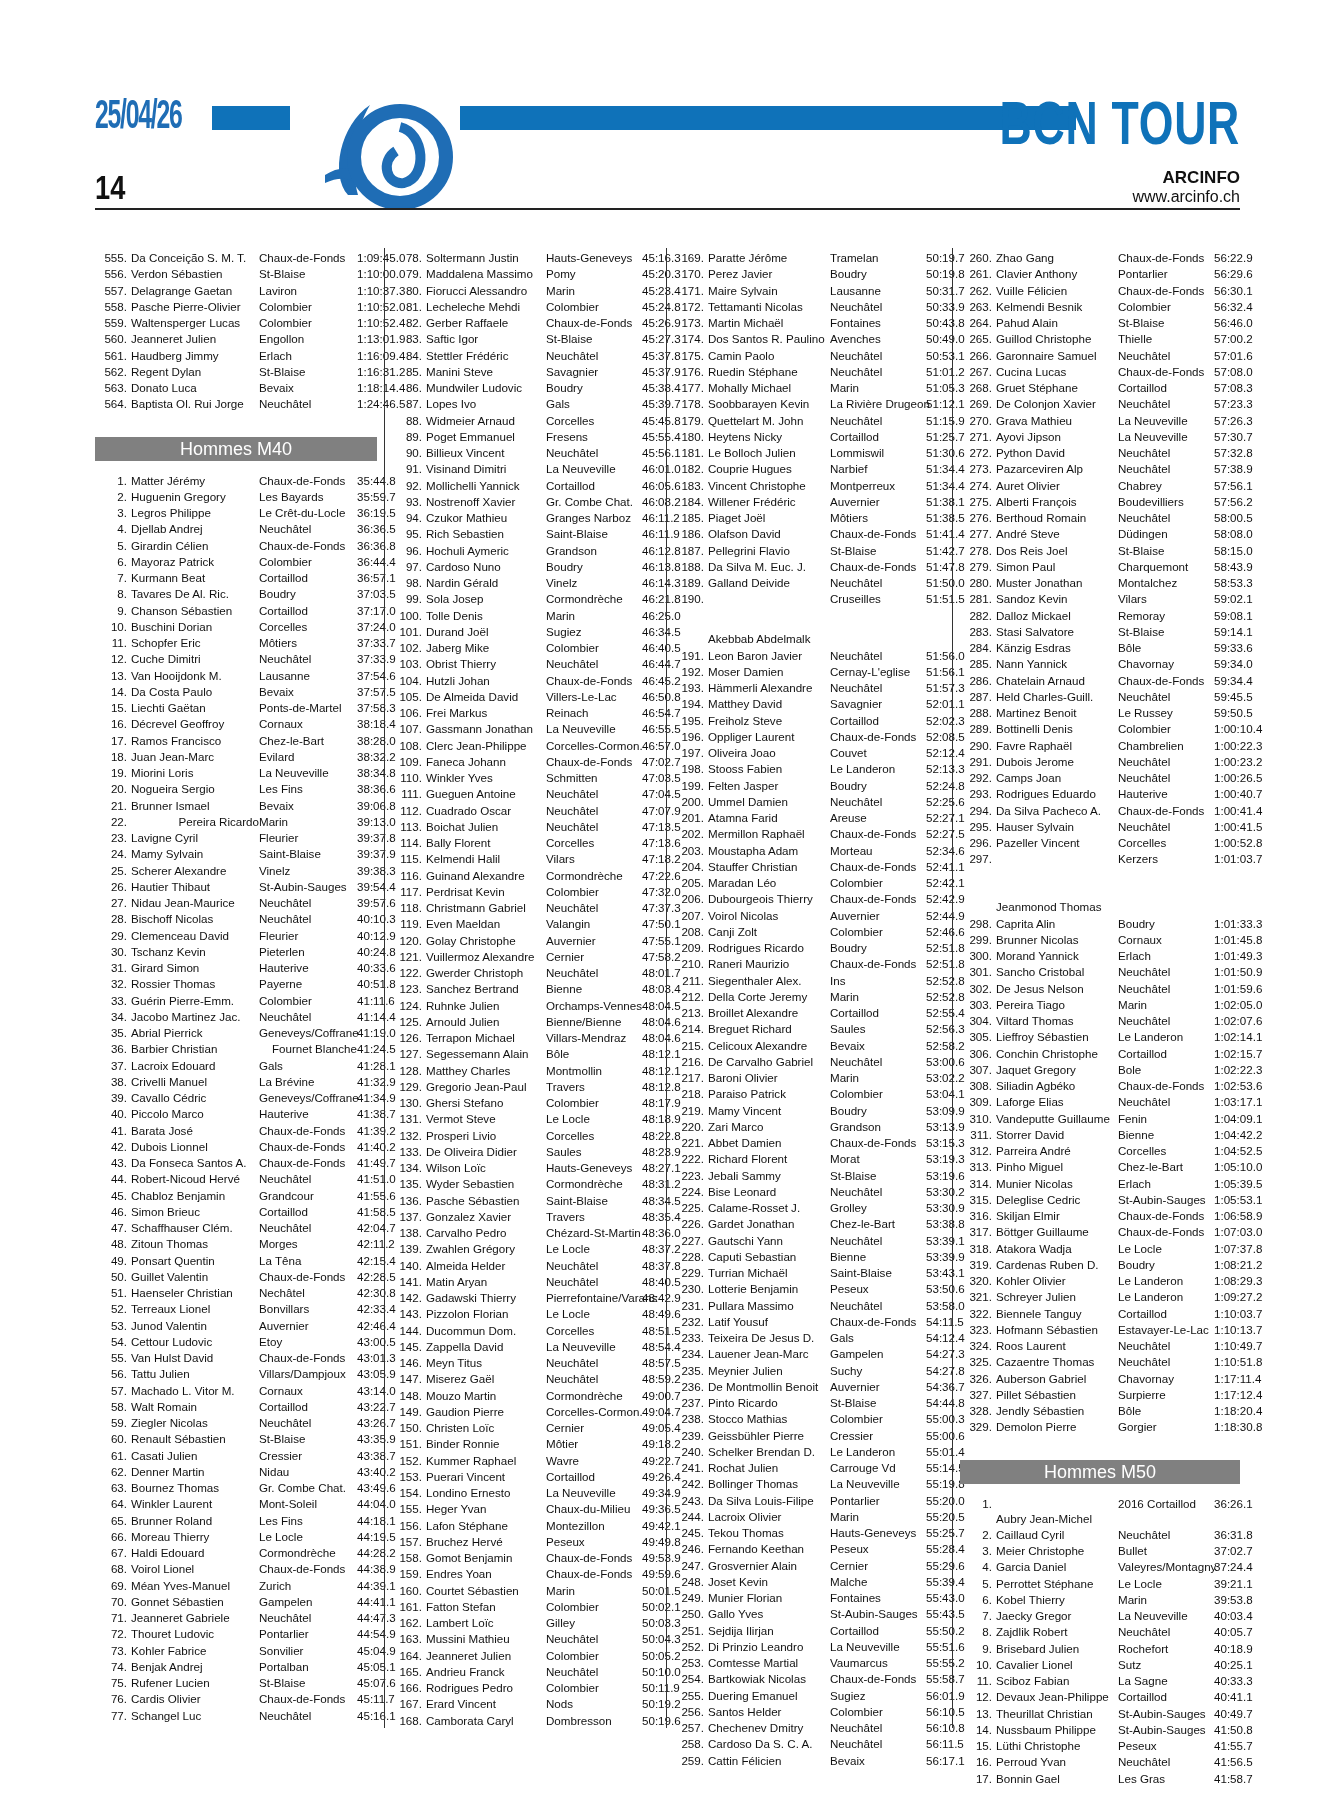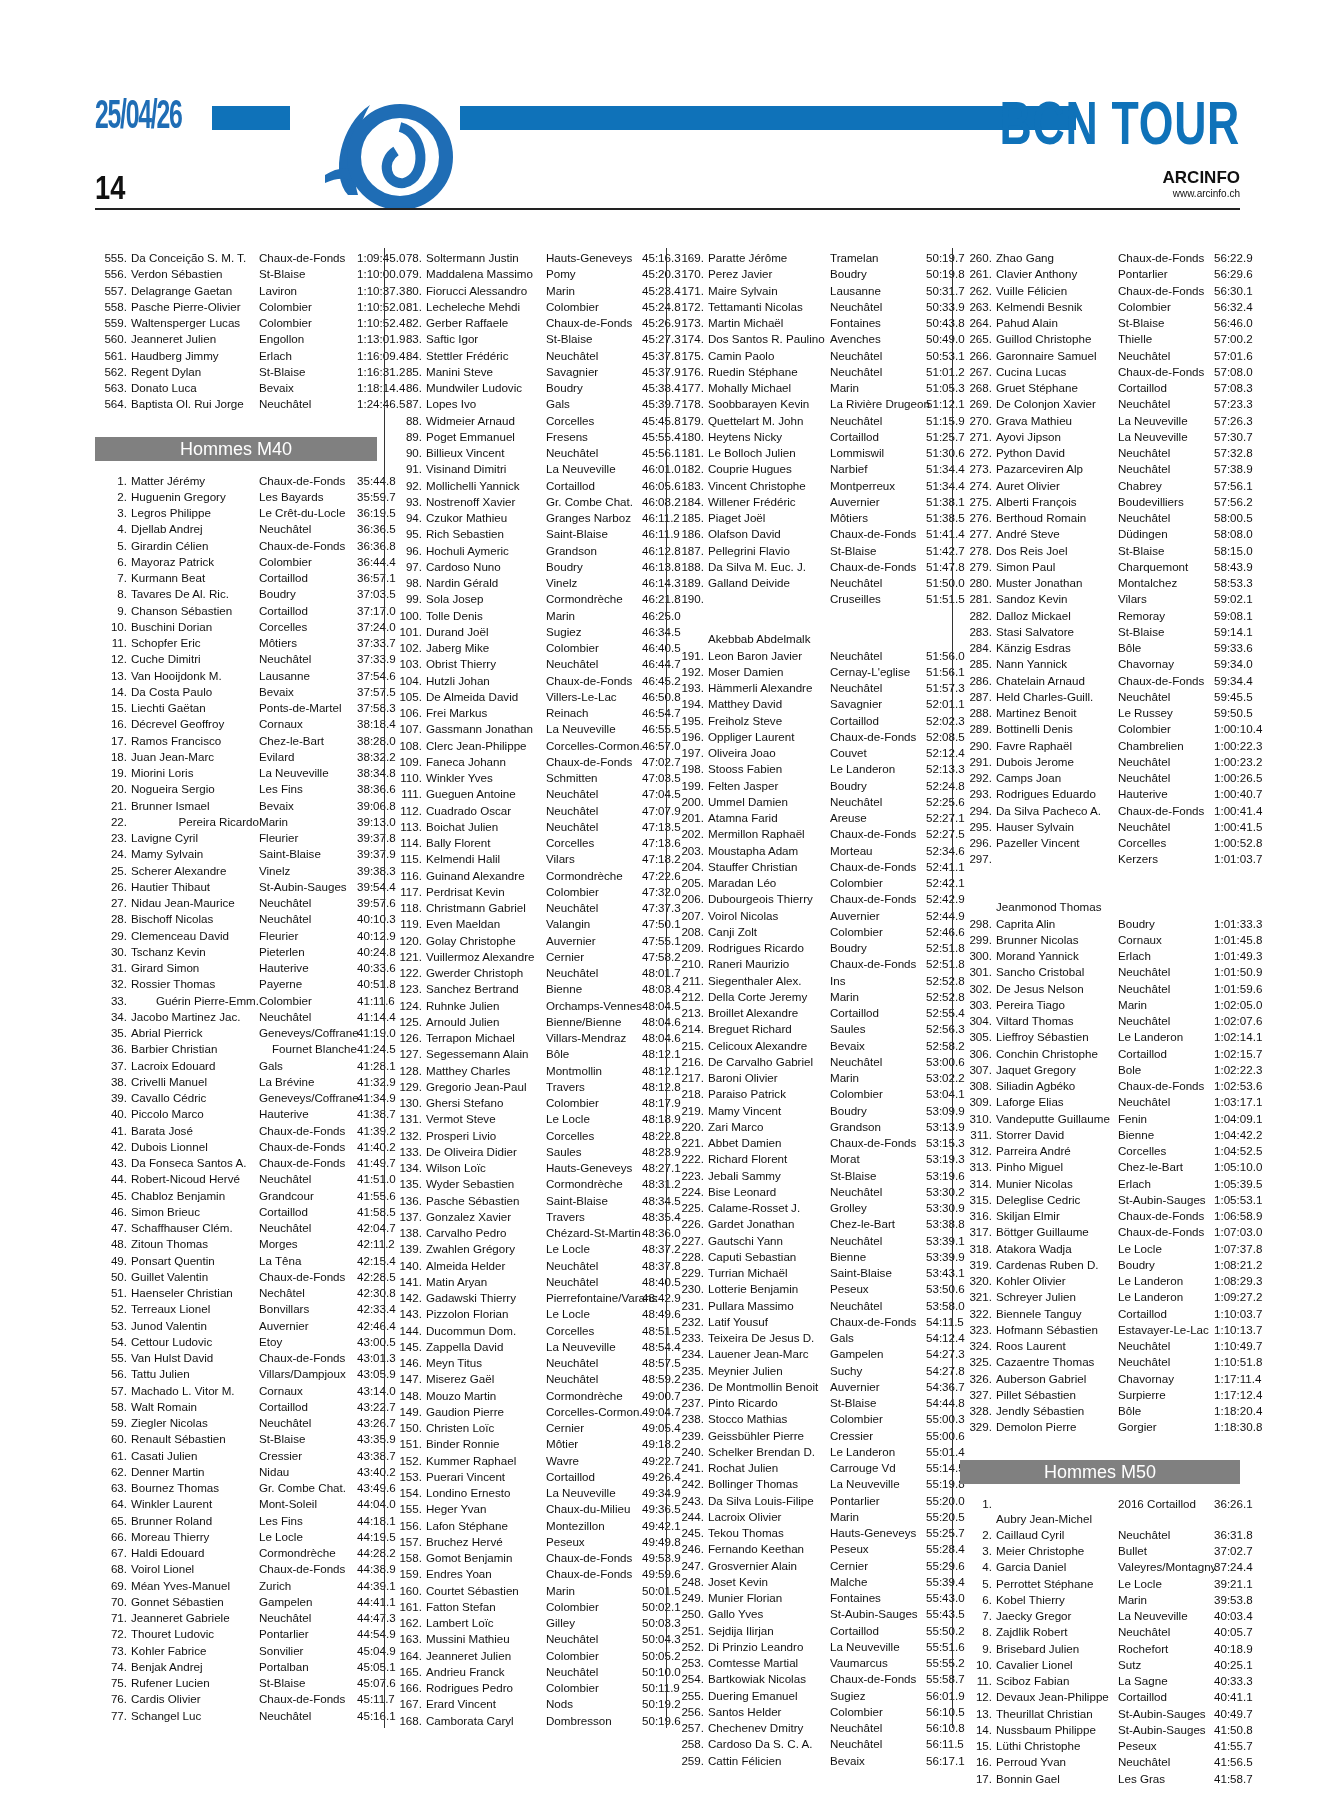--- a/index.html
+++ b/index.html
@@ -4,21 +4,21 @@
 <style>
   html,body{margin:0;padding:0;background:#fff;}
   body{width:1327px;height:1814px;position:relative;overflow:hidden;font-family:"Liberation Sans",sans-serif;color:#111;}
   .date{position:absolute;left:95px;top:92px;font-family:"Liberation Sans",sans-serif;font-weight:bold;font-size:40px;color:#1f6db5;letter-spacing:-2px;transform:scaleX(0.62);transform-origin:left top;}
   .bar1{position:absolute;left:212px;top:106px;width:78px;height:24px;background:#0f72b9;}
   .bar2{position:absolute;left:460px;top:106px;width:616px;height:24px;background:#0f72b9;}
   .logo{position:absolute;left:300px;top:95px;width:160px;height:120px;}
   .pagenum{position:absolute;left:95px;top:168px;font-weight:bold;font-size:34px;transform:scaleX(0.8);transform-origin:left top;}
   .title{position:absolute;right:87px;top:92px;font-weight:bold;font-size:62px;color:#0f72b9;letter-spacing:1px;transform:scaleX(0.72);transform-origin:right top;line-height:1;}
   .brand{position:absolute;right:87px;top:168px;font-weight:bold;font-size:17px;}
-  .url{position:absolute;right:87px;top:188px;font-size:10px;}
+  .url{position:absolute;right:87px;top:188px;font-size:16px;}
   .rule{position:absolute;left:95px;right:87px;top:208px;height:2px;background:#222;}
   .col{position:absolute;top:250px;font-size:11.6px;line-height:16.25px;}
   .row{display:flex;white-space:nowrap;}
   .rank{width:32px;text-align:right;padding-right:4px;flex:none;}
   .name{flex:none;overflow:visible;}
   .loc{flex:none;overflow:visible;}
   .time{flex:none;text-align:right;margin-left:auto;}
   .vline{position:absolute;top:248px;width:1px;background:#333;height:1480px;}
   .section{background:#808080;color:#fff;text-align:center;font-size:18px;height:24px;line-height:24px;margin:24px 0 12px 0;}
 </style>
@@ -291,21 +291,21 @@
       <span class="time">40:33.6</span>
     </div>
     <div class="row">
       <span class="rank">32.</span>
       <span class="name" style="width: 128px;">Rossier Thomas</span>
       <span class="loc" style="width: 98px;">Payerne</span>
       <span class="time">40:51.8</span>
     </div>
     <div class="row">
       <span class="rank">33.</span>
-      <span class="name" style="width: 128px; text-align: right;">Guérin Pierre-Emm.</span>
+      <span class="name" style="width: 128px;">Guérin Pierre-Emm.</span>
       <span class="loc" style="width: 98px;">Colombier</span>
       <span class="time">41:11.6</span>
     </div>
     <div class="row">
       <span class="rank">34.</span>
       <span class="name" style="width: 128px;">Jacobo Martinez Jac.</span>
       <span class="loc" style="width: 98px;">Neuchâtel</span>
       <span class="time">41:14.4</span>
     </div>
     <div class="row">

